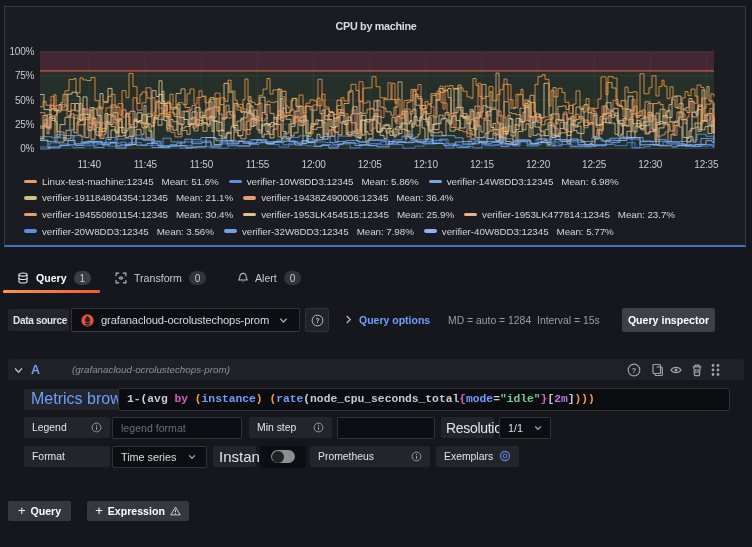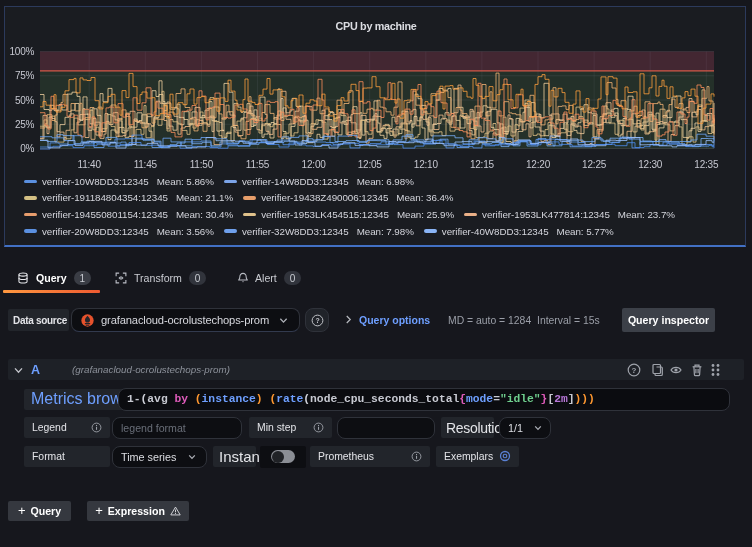--- a/index.html
+++ b/index.html
@@ -23,21 +23,21 @@
 .tabtxt.dim { color:#c9cbd1; font-weight:500; }
 .badge { display:inline-flex; align-items:center; justify-content:center;
   min-width:17.5px; height:14.5px; padding:0 5px; margin-left:7px; border-radius:8px;
   background:#31343c; color:#c9ccd2; font-size:10px; font-weight:500; }
 #underline { position:absolute; left:3px; top:289.5px; width:97px; height:3.5px;
   background:linear-gradient(90deg,#ff9840,#ee5a31); border-radius:1px; }
 
 .lbox { position:absolute; background:#22252b; border-radius:2px; display:flex;
   align-items:center; padding:0 8px; color:#e3e4e8; font-size:10.4px; font-weight:500;
   white-space:nowrap; }
-.dk { position:absolute; background:#0d0e12; border:1px solid #2f323a; border-radius:8px;
+.dk { position:absolute; background:#0d0e12; border:1px solid #2f323a; border-radius:2px;
   display:flex; align-items:center; white-space:nowrap; }
 .ph { color:#696e78; font-size:10.6px; padding-left:8px; }
 .ico-i { margin-left:auto; }
 
 .togwrap { position:absolute; background:#0d0e12; border-radius:2px; display:flex;
   align-items:center; justify-content:center; }
 .tog { width:24px; height:13px; background:#8b8e95; border-radius:7px; position:relative; }
 .tog:before { content:""; position:absolute; left:0.5px; top:0.5px; width:12px; height:12px;
   border-radius:50%; background:#202226; }
 
@@ -98,20 +98,25 @@
 <text x="425.8" y="167.5" text-anchor="middle" font-family="Liberation Sans, sans-serif" font-size="10" letter-spacing="-0.2" fill="#c7c8d1">12:10</text>
 <text x="481.9" y="167.5" text-anchor="middle" font-family="Liberation Sans, sans-serif" font-size="10" letter-spacing="-0.2" fill="#c7c8d1">12:15</text>
 <text x="538.0" y="167.5" text-anchor="middle" font-family="Liberation Sans, sans-serif" font-size="10" letter-spacing="-0.2" fill="#c7c8d1">12:20</text>
 <text x="594.1" y="167.5" text-anchor="middle" font-family="Liberation Sans, sans-serif" font-size="10" letter-spacing="-0.2" fill="#c7c8d1">12:25</text>
 <text x="650.2" y="167.5" text-anchor="middle" font-family="Liberation Sans, sans-serif" font-size="10" letter-spacing="-0.2" fill="#c7c8d1">12:30</text>
 <text x="706.3" y="167.5" text-anchor="middle" font-family="Liberation Sans, sans-serif" font-size="10" letter-spacing="-0.2" fill="#c7c8d1">12:35</text>
 </svg>
 <div id="legend">
 <div class="lrow">
       <span class="li">
+        <span class="mk" style="background:#e79e6b"></span>
+        <span class="ln">Linux-test-machine:12345</span>
+        <span class="lm">Mean: 51.6%</span>
+      </span>
+      <span class="li">
         <span class="mk" style="background:#5b90e0"></span>
         <span class="ln">verifier-10W8DD3:12345</span>
         <span class="lm">Mean: 5.86%</span>
       </span>
       <span class="li">
         <span class="mk" style="background:#7ca4e8"></span>
         <span class="ln">verifier-14W8DD3:12345</span>
         <span class="lm">Mean: 6.98%</span>
       </span>
     </div>

